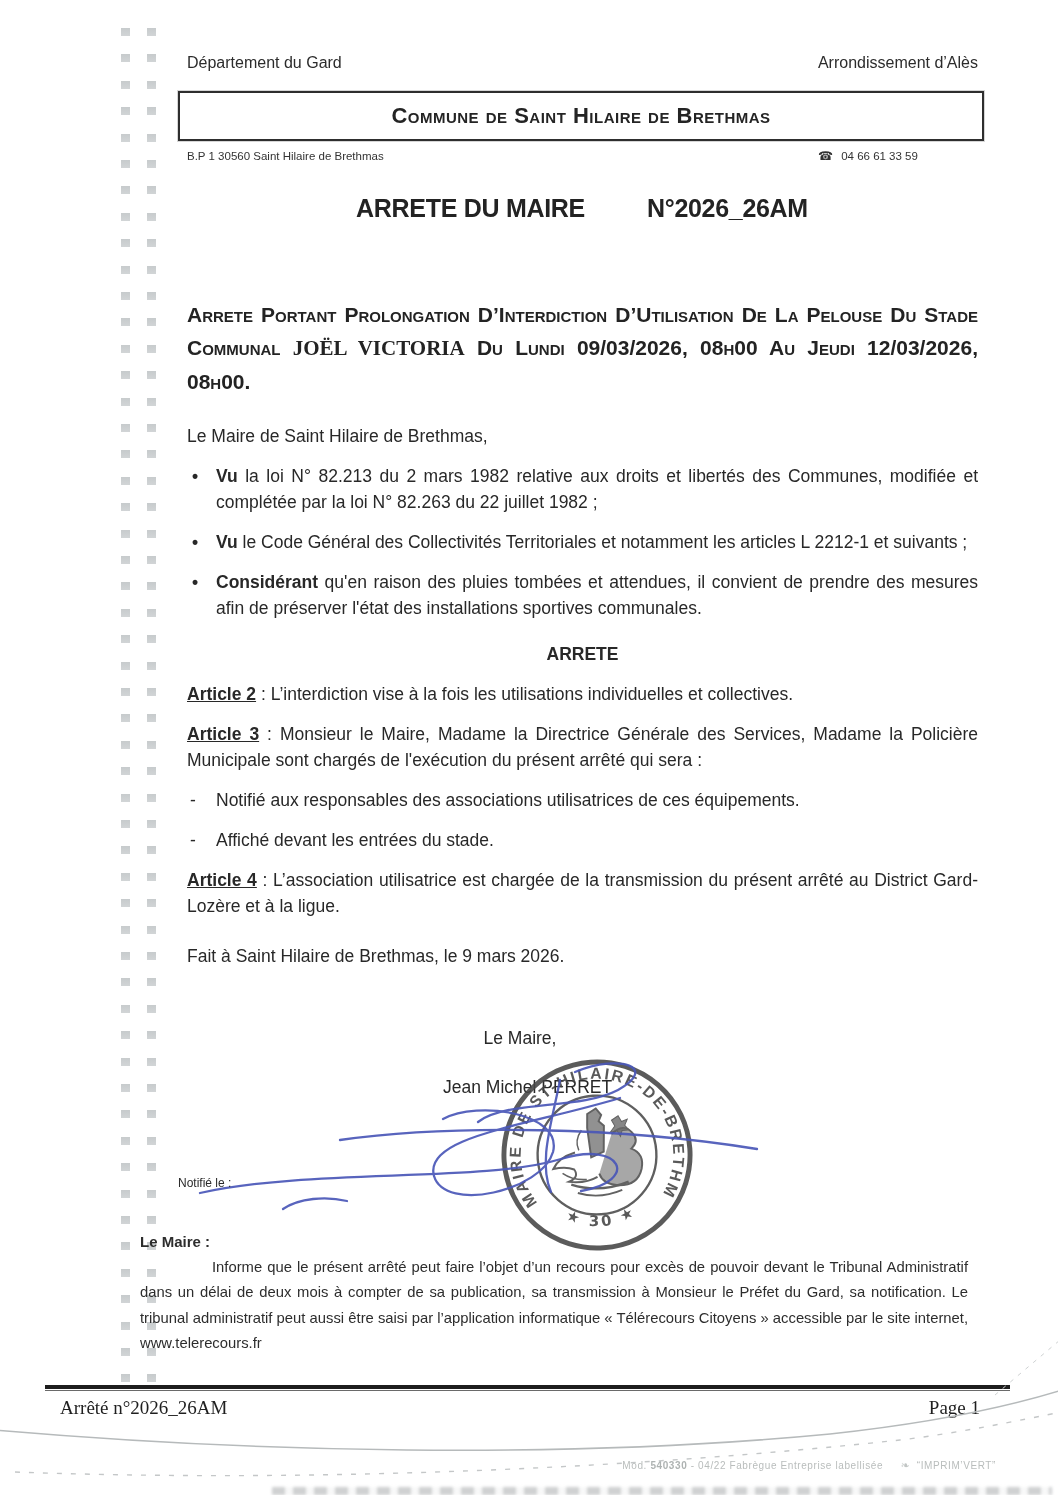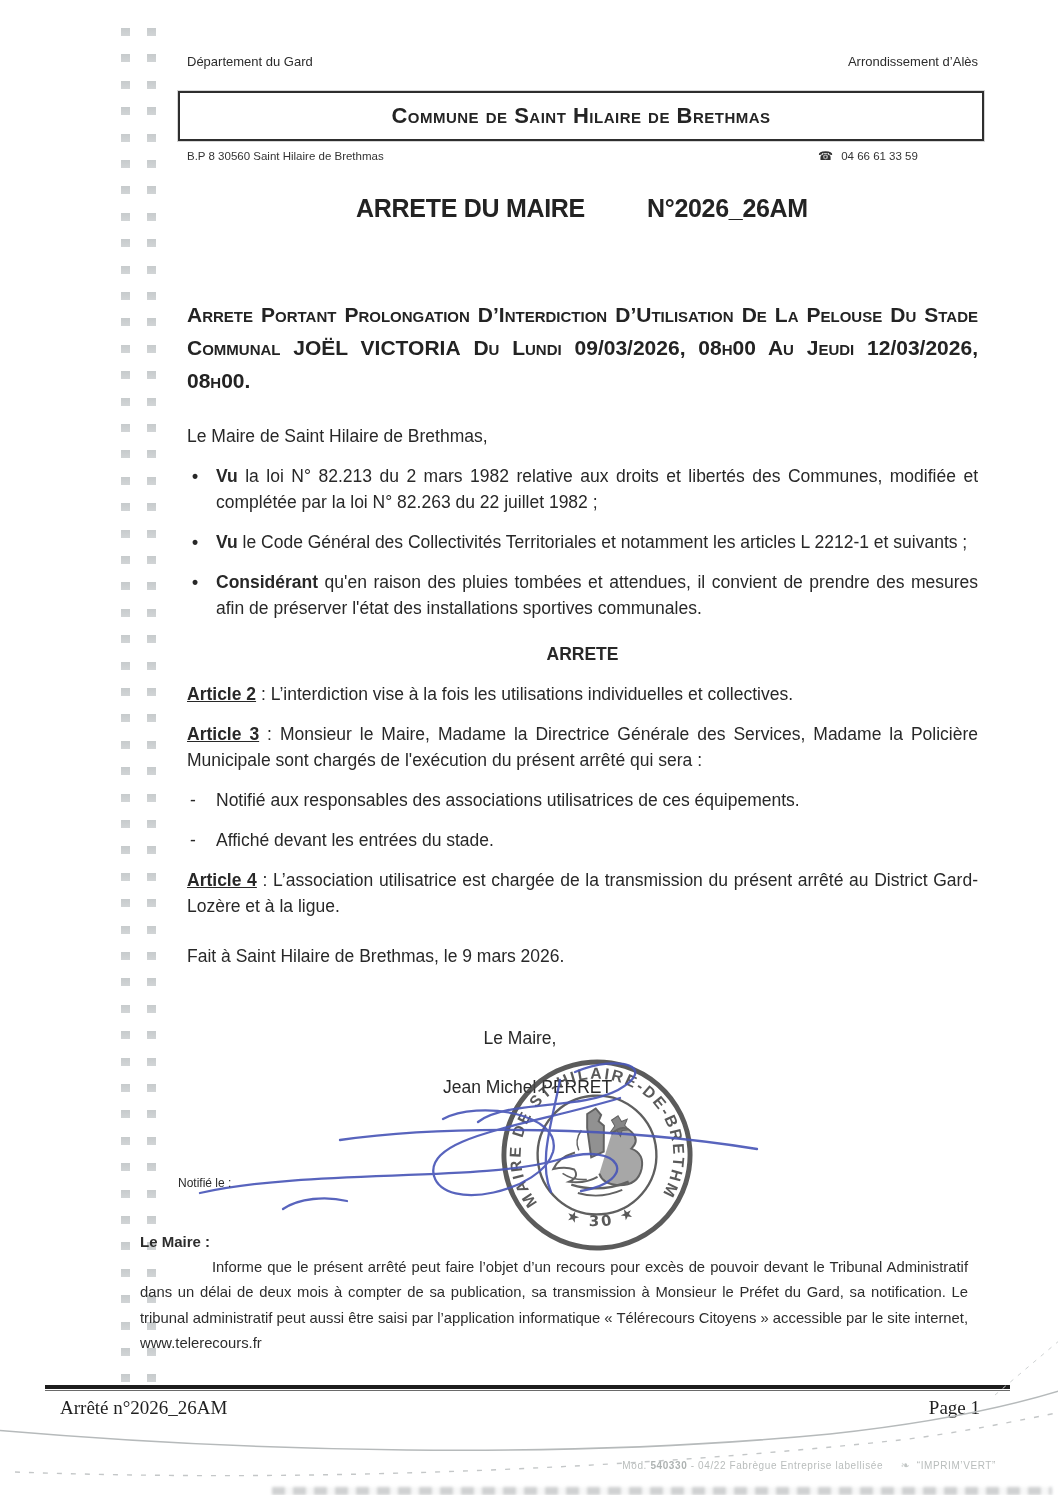--- a/index.html
+++ b/index.html
@@ -14,21 +14,21 @@
     position:absolute; top:28px; height:1358px; width:9px;
     background-image:repeating-linear-gradient(to bottom,
       #b9bec0 0px, #c6cacc 8px, transparent 8px, transparent 26.4px);
     opacity:.8;
   }
   .dots.c1 { left:121px; }
   .dots.c2 { left:147px; }
 
   
   .hdr-row { position:absolute; left:187px; right:80px; top:54px;
-    display:flex; justify-content:space-between; font-size:13px; color:#2c2c2c;align-items:center; }
+    display:flex; justify-content:space-between; font-size:16px; color:#2c2c2c;align-items:center; }
   .title-box {
     position:absolute; left:178px; top:91px; width:806px; height:50px;
     border:2px solid #2e2e2e; display:flex; align-items:center; justify-content:center;
     box-shadow:0 0 0 1px rgba(90,90,90,.25);
   }
   .title-box .t {
     font-variant:small-caps; font-weight:bold; font-size:22px; letter-spacing:.5px; color:#242424;
   }
   .addr { position:absolute; left:187px; top:150px; font-size:11.5px; color:#333; }
   .phone { position:absolute; left:818px; top:149px; font-size:11.5px; color:#333; }
@@ -39,21 +39,21 @@
     display:flex; justify-content:center; gap:62px;
     font-size:25px; font-weight:bold; color:#232323; letter-spacing:-.3px;
   }
 
   
   .subject {
     position:absolute; left:187px; top:298px; width:791px;
     font-variant:small-caps; font-weight:bold; font-size:21px; line-height:33px;
     text-align:justify; color:#232323;
   }
-  .subject .caps { font-variant:normal; }
+  .subject .caps { font-variant:normal;font-family:Liberation Serif, serif; }
 
   
   .body {
     position:absolute; left:187px; top:404px; width:791px;
     font-size:17.5px; line-height:26px; text-align:justify; color:#282828;
   }
   .body p { margin-bottom:14px; }
   .intro { margin-bottom:18px;margin-top:19px; }
   .bullet { position:relative; padding-left:29px; }
   .bullet .bl { position:absolute; left:5px; font-weight:bold; }
@@ -106,21 +106,21 @@
 
   <div class="hdr-row">
     <span>Département du Gard</span>
     <span>Arrondissement d’Alès</span>
   </div>
 
   <div class="title-box">
     <span class="t">Commune de Saint Hilaire de Brethmas</span>
   </div>
 
-  <div class="addr">B.P 8 30560 Saint Hilaire de Brethmas</div>
+  <div class="addr">B.P 1 30560 Saint Hilaire de Brethmas</div>
   <div class="phone">
     <span class="ic">☎</span>
     <span>04 66 61 33 59</span>
   </div>
 
   <div class="doc-title">
     <span>ARRETE DU MAIRE</span>
     <span>N°2026_26AM</span>
   </div>
 

